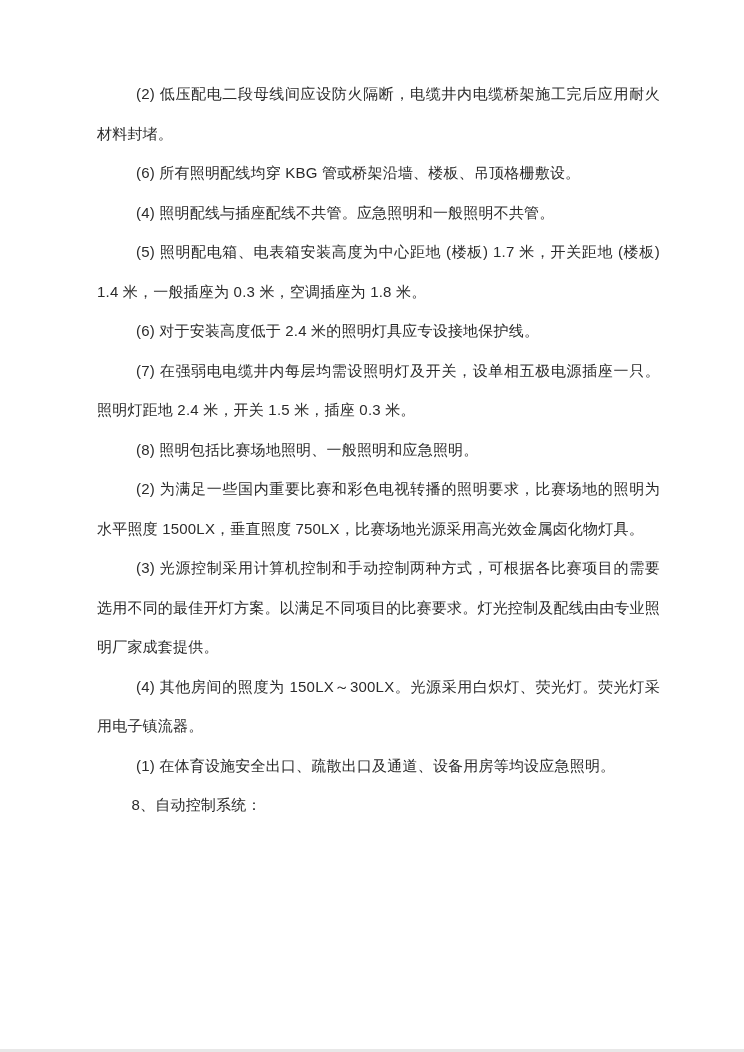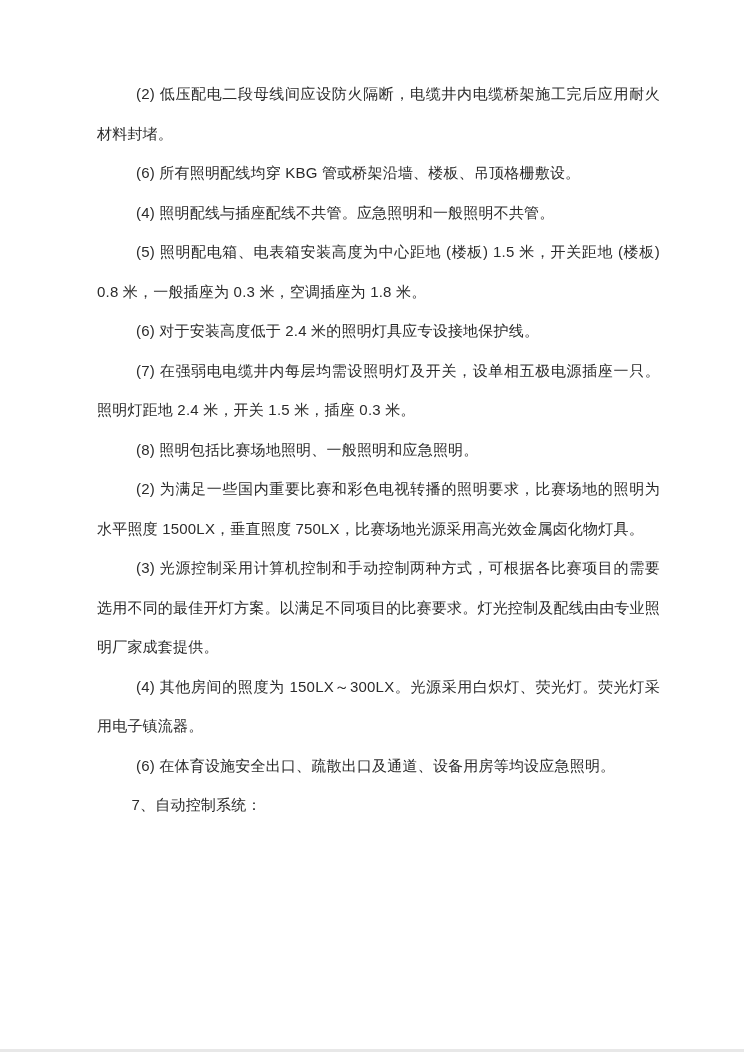--- a/index.html
+++ b/index.html
@@ -45,24 +45,24 @@
   }
 </style>
 </head>
 <body>
 
 <div class="page">
   <div class="doc-body">
     <p>(2) 低压配电二段母线间应设防火隔断，电缆井内电缆桥架施工完后应用耐火材料封堵。</p>
     <p>(6) 所有照明配线均穿 KBG 管或桥架沿墙、楼板、吊顶格栅敷设。</p>
     <p>(4) 照明配线与插座配线不共管。应急照明和一般照明不共管。</p>
-    <p>(5) 照明配电箱、电表箱安装高度为中心距地 (楼板) 1.5 米，开关距地 (楼板) 0.8 米，一般插座为 0.3 米，空调插座为 1.8 米。</p>
+    <p>(5) 照明配电箱、电表箱安装高度为中心距地 (楼板) 1.7 米，开关距地 (楼板) 1.4 米，一般插座为 0.3 米，空调插座为 1.8 米。</p>
     <p>(6) 对于安装高度低于 2.4 米的照明灯具应专设接地保护线。</p>
     <p>(7) 在强弱电电缆井内每层均需设照明灯及开关，设单相五极电源插座一只。照明灯距地 2.4 米，开关 1.5 米，插座 0.3 米。</p>
     <p>(8) 照明包括比赛场地照明、一般照明和应急照明。</p>
     <p>(2) 为满足一些国内重要比赛和彩色电视转播的照明要求，比赛场地的照明为水平照度 1500LX，垂直照度 750LX，比赛场地光源采用高光效金属卤化物灯具。</p>
     <p>(3) 光源控制采用计算机控制和手动控制两种方式，可根据各比赛项目的需要选用不同的最佳开灯方案。以满足不同项目的比赛要求。灯光控制及配线由由专业照明厂家成套提供。</p>
     <p>(4) 其他房间的照度为 150LX～300LX。光源采用白炽灯、荧光灯。荧光灯采用电子镇流器。</p>
-    <p>(6) 在体育设施安全出口、疏散出口及通道、设备用房等均设应急照明。</p>
-    <p class="heading">7、自动控制系统：</p>
+    <p>(1) 在体育设施安全出口、疏散出口及通道、设备用房等均设应急照明。</p>
+    <p class="heading">8、自动控制系统：</p>
   </div>
 </div>
 <div class="page-edge"></div>
 
 </body></html>

